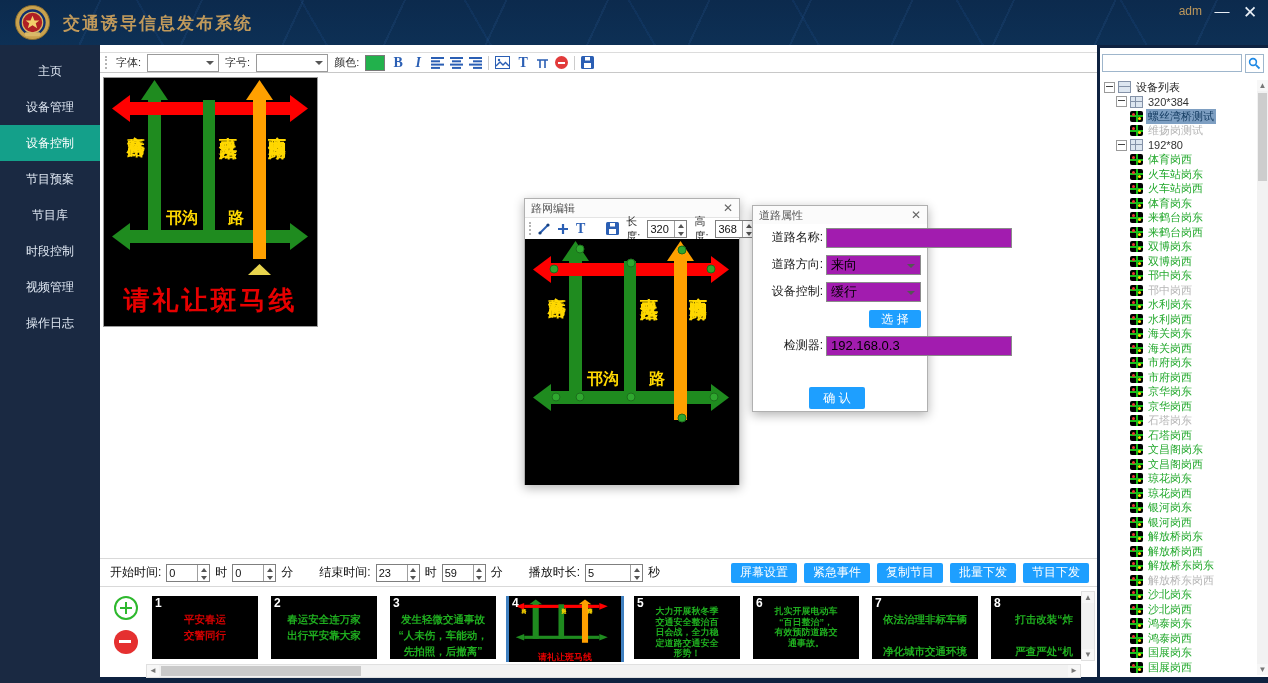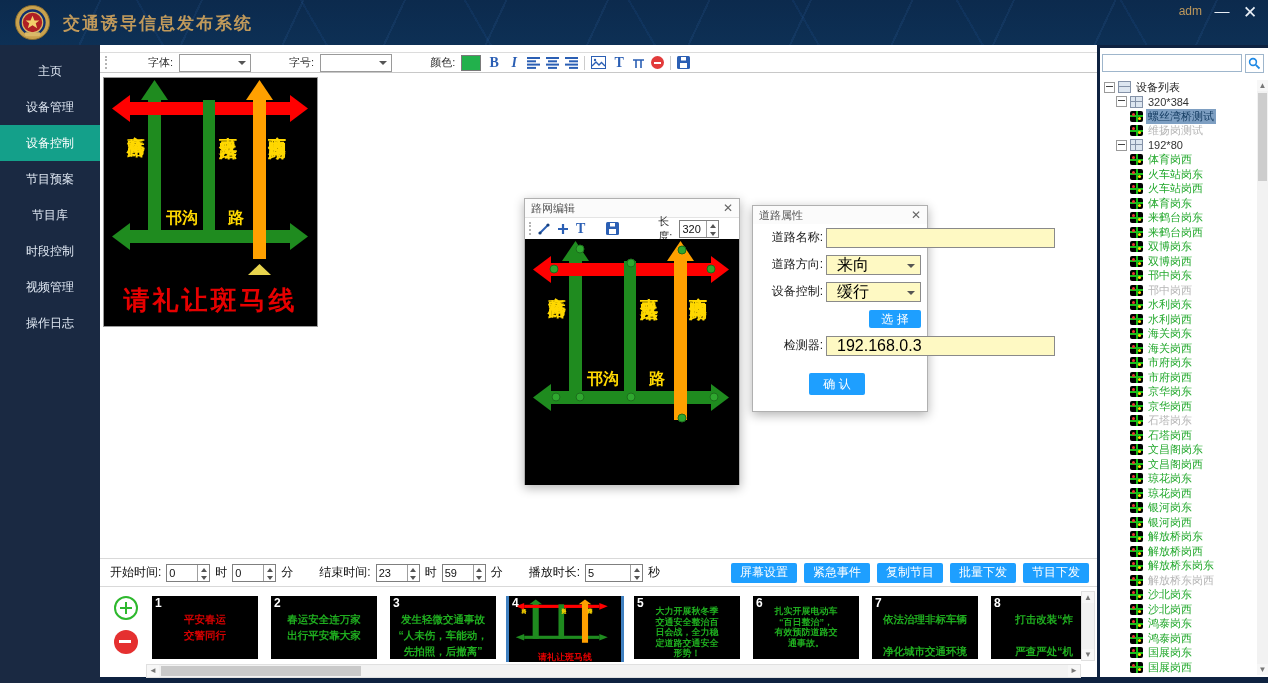--- a/index.html
+++ b/index.html
@@ -20,21 +20,21 @@
   .win-btn.close{right:8px;font-size:17px;}
   
   .sidebar{position:absolute;left:0;top:45px;width:100px;height:638px;background:#1a2942;padding-top:8px;box-sizing:border-box;}
   .side-item{height:36px;line-height:36px;text-align:center;color:#dfe7f2;font-size:12px;cursor:pointer;}
   .side-item.active{background:#14a08a;color:#fff;}
   
   .main{position:absolute;left:100px;top:45px;width:997px;height:631px;background:#fff;}
   .toolbar{position:absolute;left:0;top:7px;right:0;height:21px;border-top:1px solid #dcdcdc;border-bottom:1px solid #c8c8c8;
     display:flex;align-items:center;gap:6px;padding-left:5px;box-sizing:border-box;background:#fff;}
   .grip{width:3px;height:13px;border-left:2px dotted #b4b4b4;}
-  .tb-label{font-size:11px;color:#333;margin-left:32px;}
+  .tb-label{font-size:11px;color:#333;}
   .combo{position:relative;width:70px;height:16px;border:1px solid #9a9a9a;background:#fff;cursor:pointer;}
   .combo::after{content:"";position:absolute;right:4px;top:6px;border:4px solid transparent;border-top:4px solid #555;}
   .swatch{width:18px;height:14px;border:1px solid #7a7a7a;cursor:pointer;}
   .tb-letter{font-family:"Liberation Serif",serif;font-weight:bold;color:#2b5fb4;font-size:14px;width:14px;text-align:center;cursor:pointer;}
   .tb-letter.i{font-style:italic;}
   .tb-ico{display:inline-flex;cursor:pointer;}
   .sep{width:1px;height:14px;background:#ccc;}
   .prohibit{width:13px;height:13px;border-radius:50%;background:#e23b3b;position:relative;cursor:pointer;}
   .prohibit::after{content:"";position:absolute;left:3px;top:5.5px;width:7px;height:2px;background:#fff;}
   
@@ -57,28 +57,28 @@
   .dlg-title{height:18px;display:flex;align-items:center;padding:0 6px;font-size:11px;color:#555;background:#fbfbfb;}
   .dlg-close{margin-left:auto;color:#666;font-size:12px;cursor:pointer;}
   .editor{left:424px;top:153px;width:216px;height:287px;}
   .editor-toolbar{height:21px;border-top:1px solid #e4e4e4;border-bottom:1px solid #d7d7d7;
     display:flex;align-items:center;gap:7px;padding-left:4px;}
   .editor-toolbar .tb-label{font-size:11px;}
   .sign-box.sm{left:0;top:40px;width:214px;height:246px;}
   .props{left:652px;top:160px;width:176px;height:207px;}
   .prow{display:flex;align-items:center;height:27px;padding:0 6px;}
   .prow .plabel{width:64px;text-align:right;font-size:12px;color:#222;margin-right:3px;flex:none;}
-  .prow input,.pselect{flex:1;height:20px;border:1px solid #8a8a8a;font-size:16px;box-sizing:border-box;
-    font-family:"Liberation Sans",sans-serif;padding:0 10px;background:#fef9c3;}
+  .prow input,.pselect{flex:1;height:20px;border:1px solid #8a8a8a;font-size:13px;box-sizing:border-box;
+    font-family:"Liberation Sans",sans-serif;padding:0 4px;background:#a21caf;}
   .pselect{position:relative;line-height:18px;cursor:pointer;}
   .pselect::after{content:"";position:absolute;right:5px;top:8px;border:4px solid transparent;border-top:4px solid #555;}
   .blue-btn{background:#1e9fff;color:#fff;border:none;border-radius:2px;font-size:12px;
     font-family:"Liberation Sans",sans-serif;cursor:pointer;}
   .btn-select{width:52px;height:18px;margin-left:auto;}
-  .btn-confirm{display:block;width:56px;height:22px;margin:14px auto 0 56px;}
+  .btn-confirm{display:block;width:56px;height:22px;margin:28px auto 0 56px;}
   
   .schedule{position:absolute;left:0;right:0;top:513px;height:28px;border-top:1px solid #d9d9d9;
     display:flex;align-items:center;gap:5px;padding-left:10px;font-size:12px;color:#111;box-sizing:border-box;background:#fff;justify-content:flex-end;}
   .schedule .gap{width:16px;}
   .actions{margin-left:auto;display:flex;gap:7px;margin-right:8px;}
   .actions .blue-btn{height:20px;padding:0 9px;}
   
   .strip{position:absolute;left:0;right:0;top:541px;height:90px;border-top:1px solid #d9d9d9;background:#fff;}
   .add-btn,.rem-btn{position:absolute;left:14px;width:24px;height:24px;border-radius:50%;cursor:pointer;box-sizing:border-box;}
   .add-btn{top:9px;border:2px solid #2db82d;}

